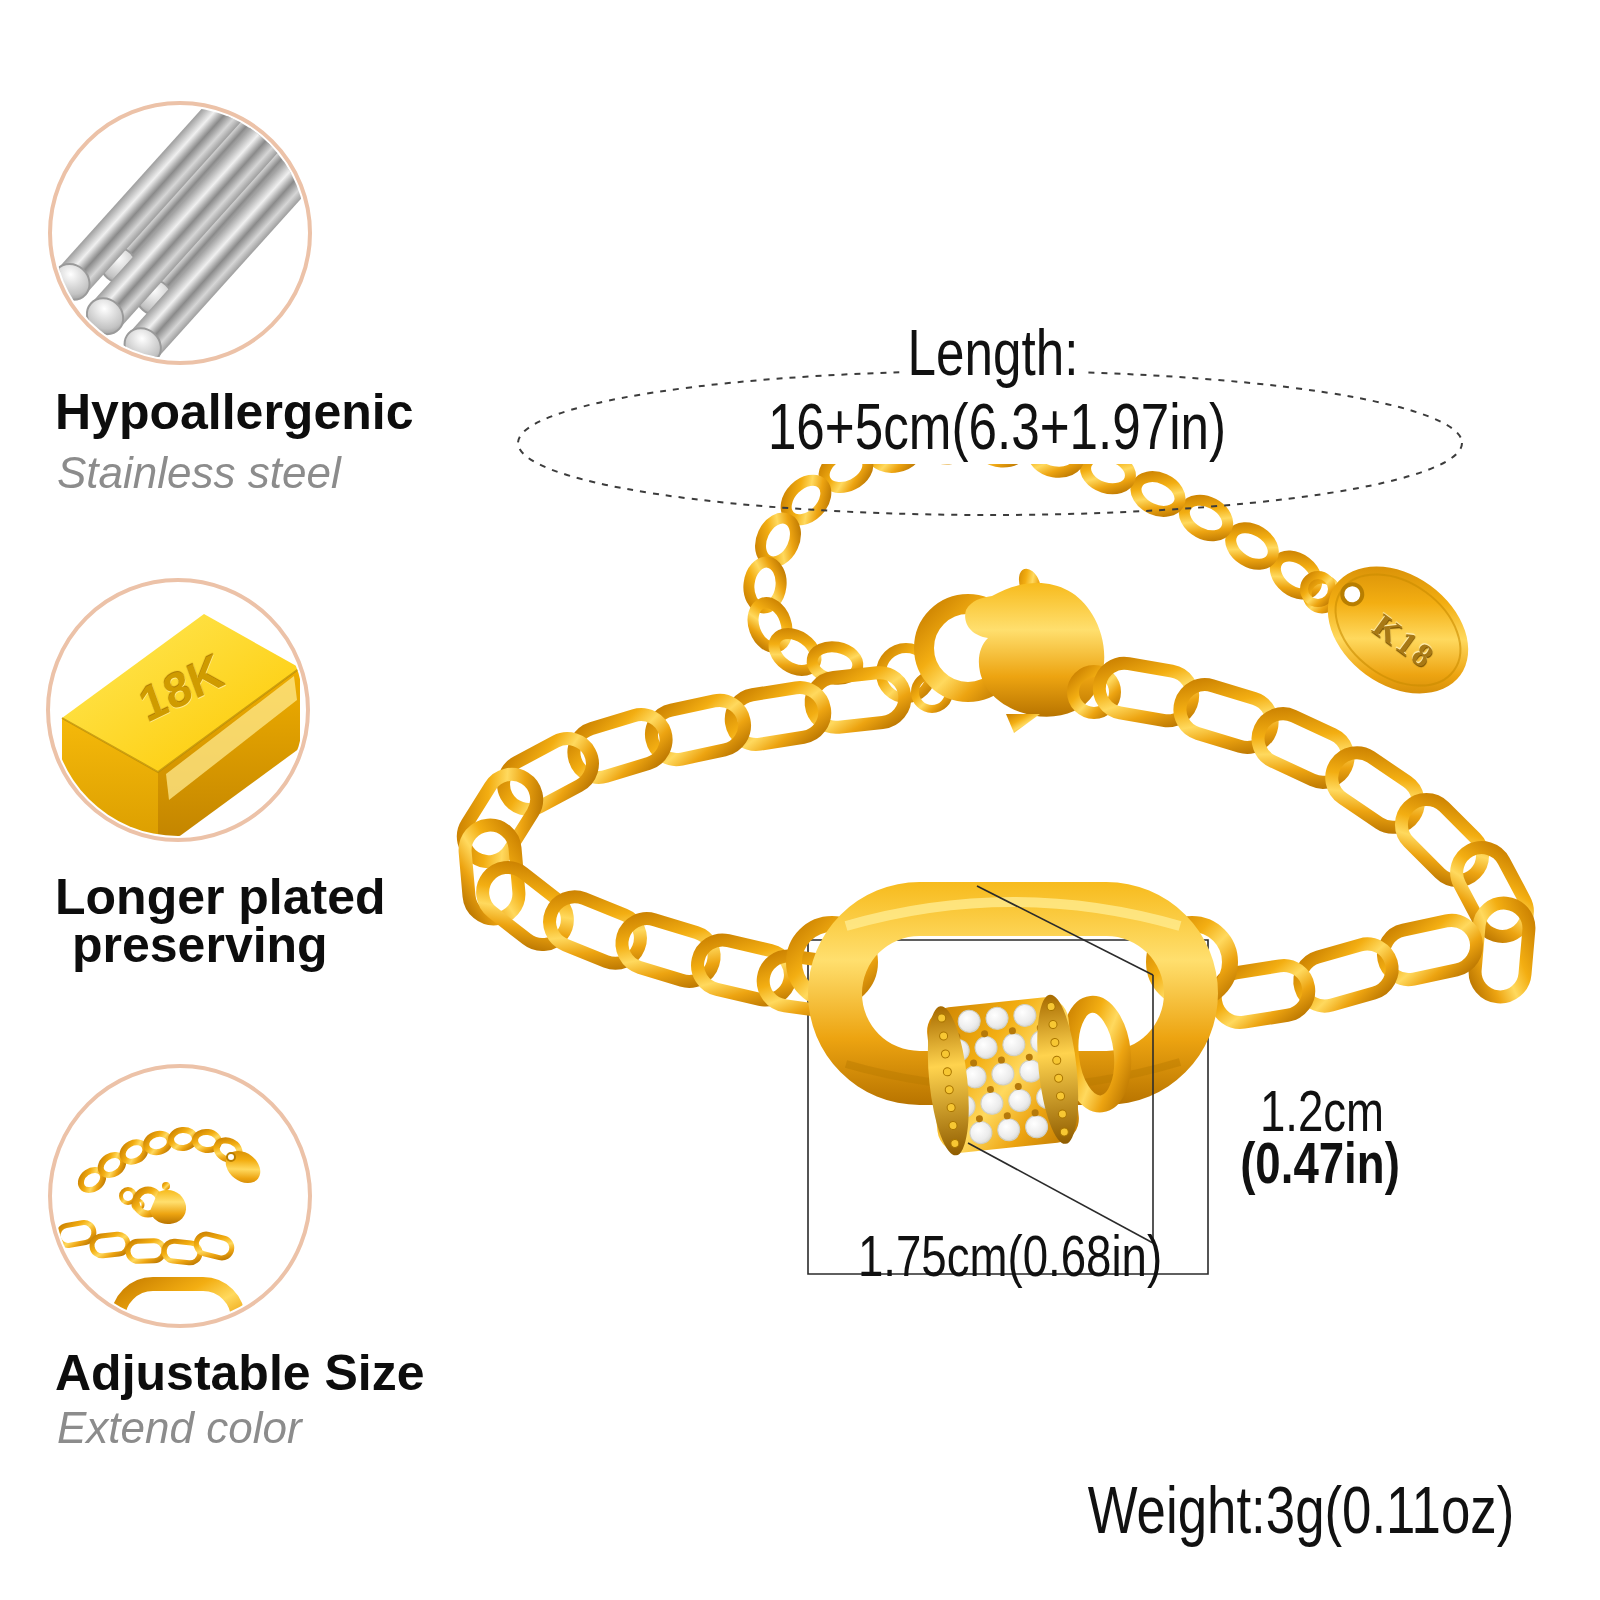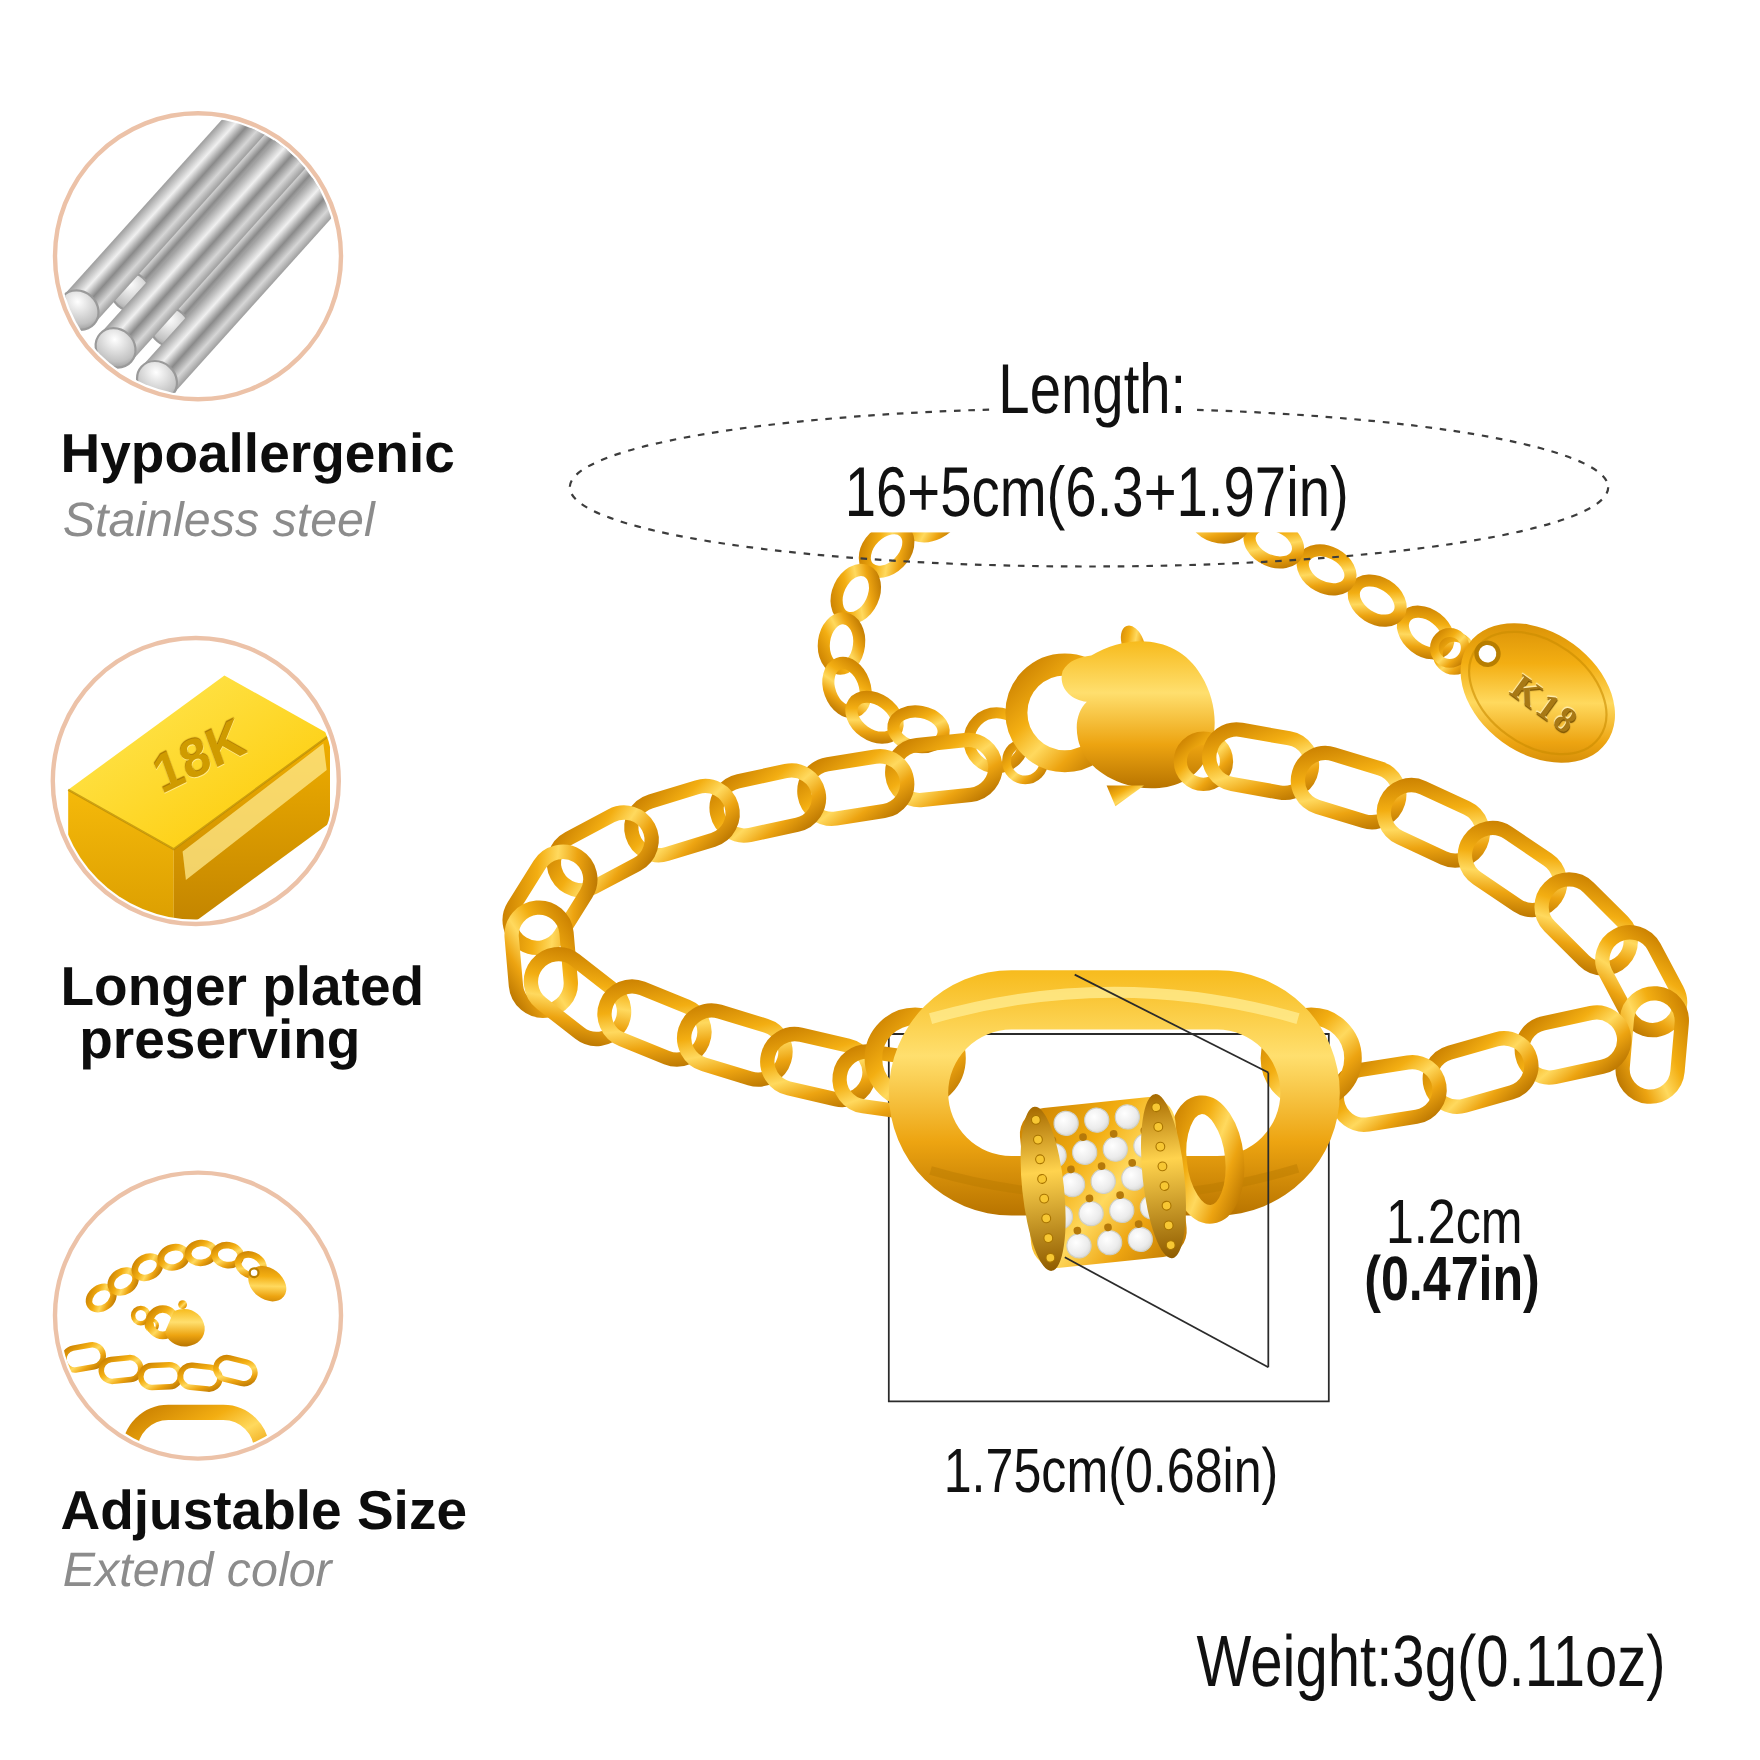--- a/index.html
+++ b/index.html
@@ -419,32 +419,32 @@
 
 <div class="txt ttl" style="left:55px;top:1344px;">Adjustable Size</div>
 <div class="txt sub" style="left:57px;top:1403px;">Extend color</div>
 
 <div class="bar-label">18K</div>
 <div class="tag-label">K18</div>
 
 <div class="txt ctr t-length" style="left:993px;top:316px;">
   <span class="cnd mbg">Length:</span>
 </div>
-<div class="txt ctr t-length" style="left:997px;top:410px;">
+<div class="txt ctr t-length" style="left:997px;top:390px;">
   <span class="cnd mbg">16+5cm(6.3+1.97in)</span>
 </div>
 
 <div class="txt ctr t-dim" style="left:1322px;top:1078px;">
   <span class="cnd">1.2cm</span>
 </div>
 <div class="txt ctr t-dim" style="left:1320px;top:1130px;font-weight:bold;">
   <span class="cnd">(0.47in)</span>
 </div>
 
-<div class="txt ctr t-dim" style="left:1010px;top:1304px;">
+<div class="txt ctr t-dim" style="left:1010px;top:1223px;">
   <span class="cnd">1.75cm(0.68in)</span>
 </div>
 
 <div class="txt ctr t-weight" style="left:1301px;top:1472px;">
   <span class="cnd">Weight:3g(0.11oz)</span>
 </div>
 
 </div>
 
 </body></html>

